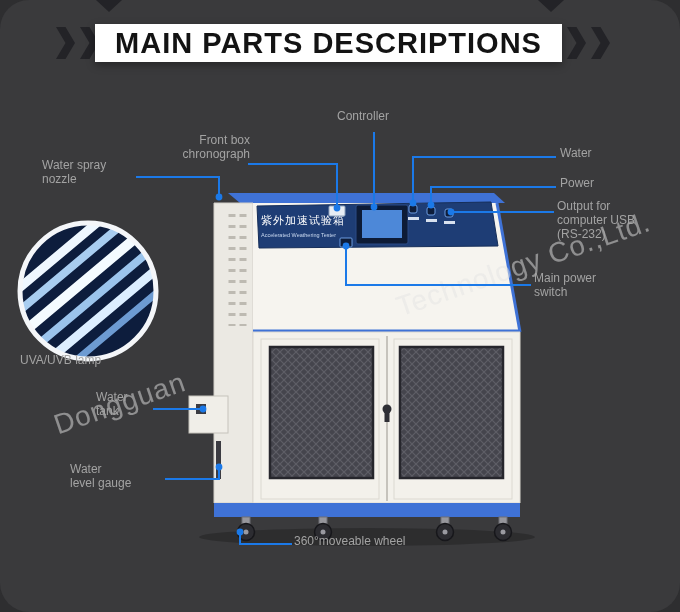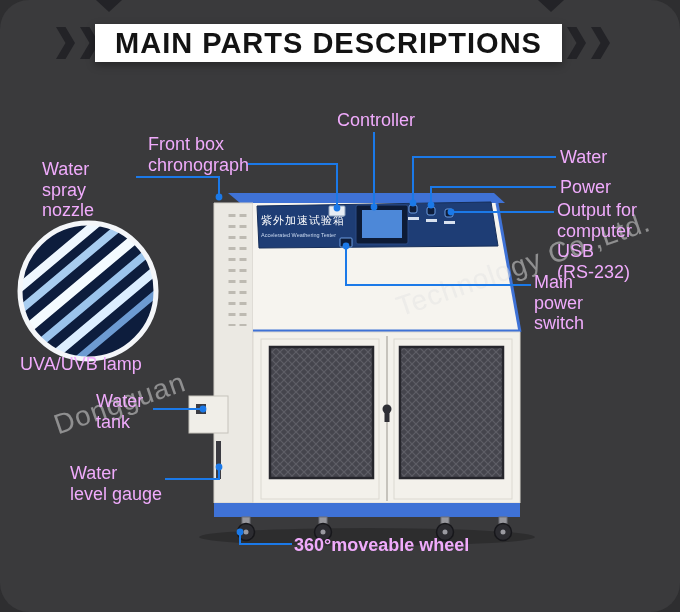--- a/index.html
+++ b/index.html
@@ -30,21 +30,21 @@
   
   #machine-svg{position:absolute;left:0;top:0;z-index:1;}
   .watermark{
     position:absolute;left:55px;top:410px;width:760px;z-index:2;
     transform:rotate(-19deg);transform-origin:0 50%;
     display:flex;gap:225px;font-size:28px;letter-spacing:1px;
     color:rgba(228,228,228,.5);white-space:nowrap;pointer-events:none;
   }
   #leader-svg{position:absolute;left:0;top:0;z-index:3;}
   
-  .label{position:absolute;z-index:4;color:#f0abfc;font-size:18px;line-height:1.15;}
+  .label{position:absolute;z-index:4;color:#a3a3a3;font-size:12px;line-height:1.15;}
   .label .ln{display:block;}
   .center{text-align:left;}
 </style>
 </head>
 <body>
 
 <div class="stage">
 
   <div class="tip left"></div>
   <div class="tip right"></div>
@@ -213,21 +213,21 @@
         <circle cx="219" cy="467" r="3.4" fill="#1b79e8" stroke="none"></circle>
     </g>
     <g>
       <path d="M292,544 H240 V534"></path>
         <circle cx="240" cy="532" r="3.4" fill="#1b79e8" stroke="none"></circle>
     </g>
   </svg>
 
   <div class="label" style="left:337px;top:110px;">Controller</div>
 
-  <div class="label" style="left:148px;top:134px;width:102px;">
+  <div class="label" style="left:148px;top:134px;width:102px;text-align:right;">
     <span class="ln">Front box</span>
     <span class="ln">chronograph</span>
   </div>
 
   <div class="label center" style="left:42px;top:159px;width:94px;">
     <span class="ln">Water spray</span>
     <span class="ln">nozzle</span>
   </div>
 
   <div class="label" style="left:560px;top:147px;">Water</div>
@@ -250,15 +250,15 @@
   <div class="label center" style="left:96px;top:391px;width:56px;">
     <span class="ln">Water</span>
     <span class="ln">tank</span>
   </div>
 
   <div class="label center" style="left:70px;top:463px;width:97px;">
     <span class="ln">Water</span>
     <span class="ln">level gauge</span>
   </div>
 
-  <div class="label" style="left:294px;top:535px;font-weight:bold;">360°moveable wheel</div>
+  <div class="label" style="left:294px;top:535px;">360°moveable wheel</div>
 
 </div>
 
 </body></html>

